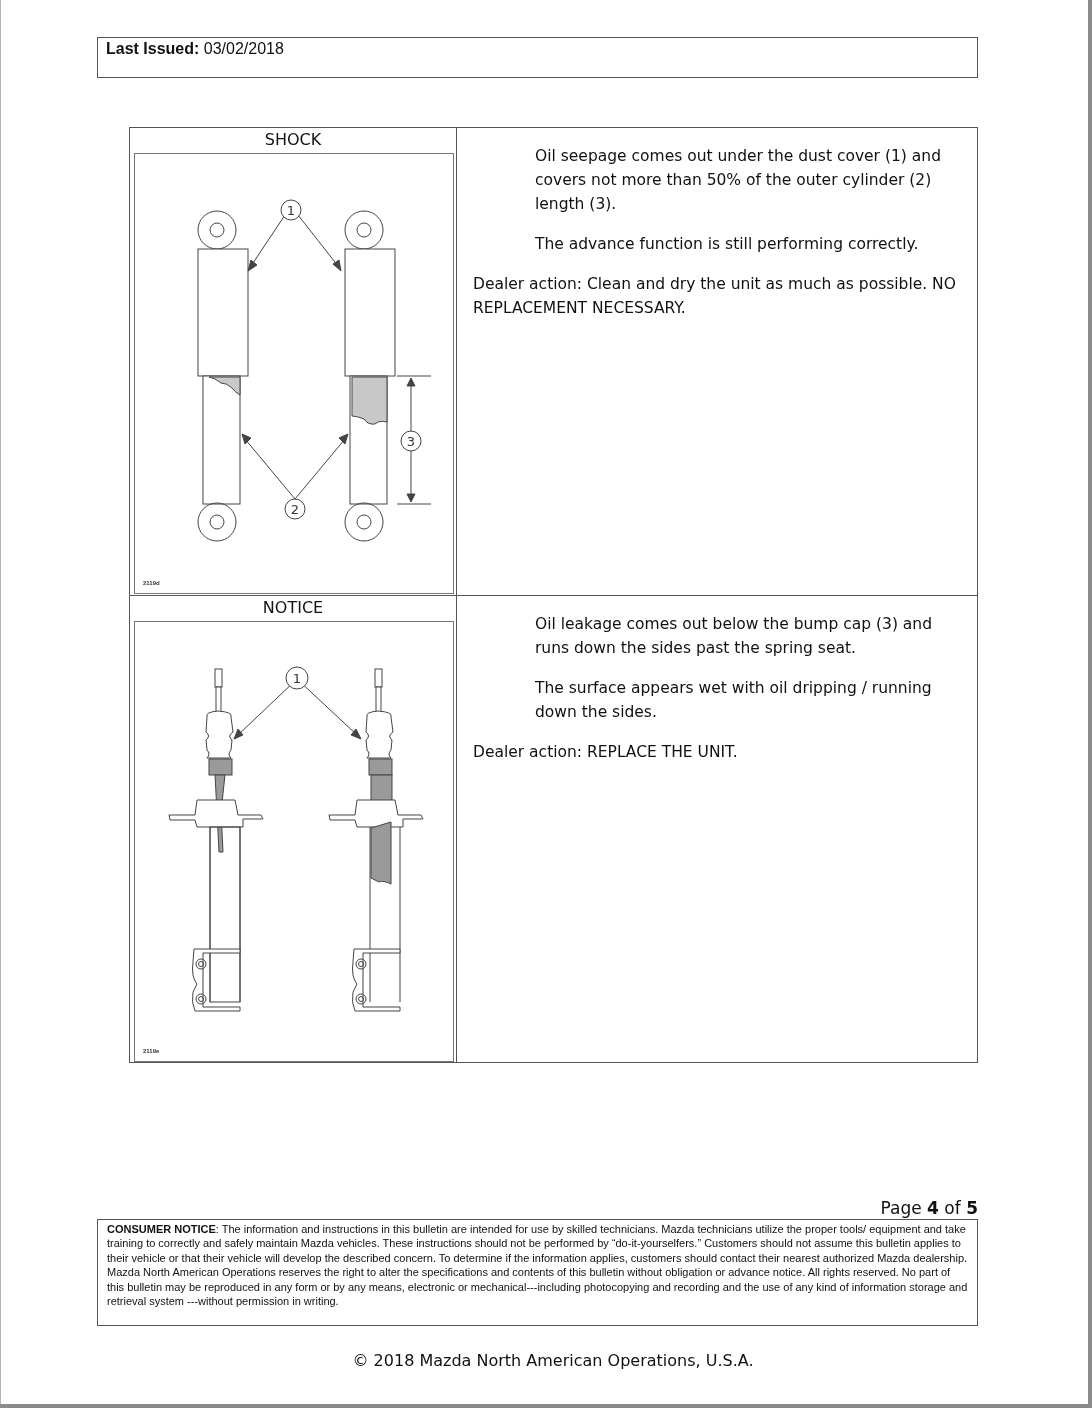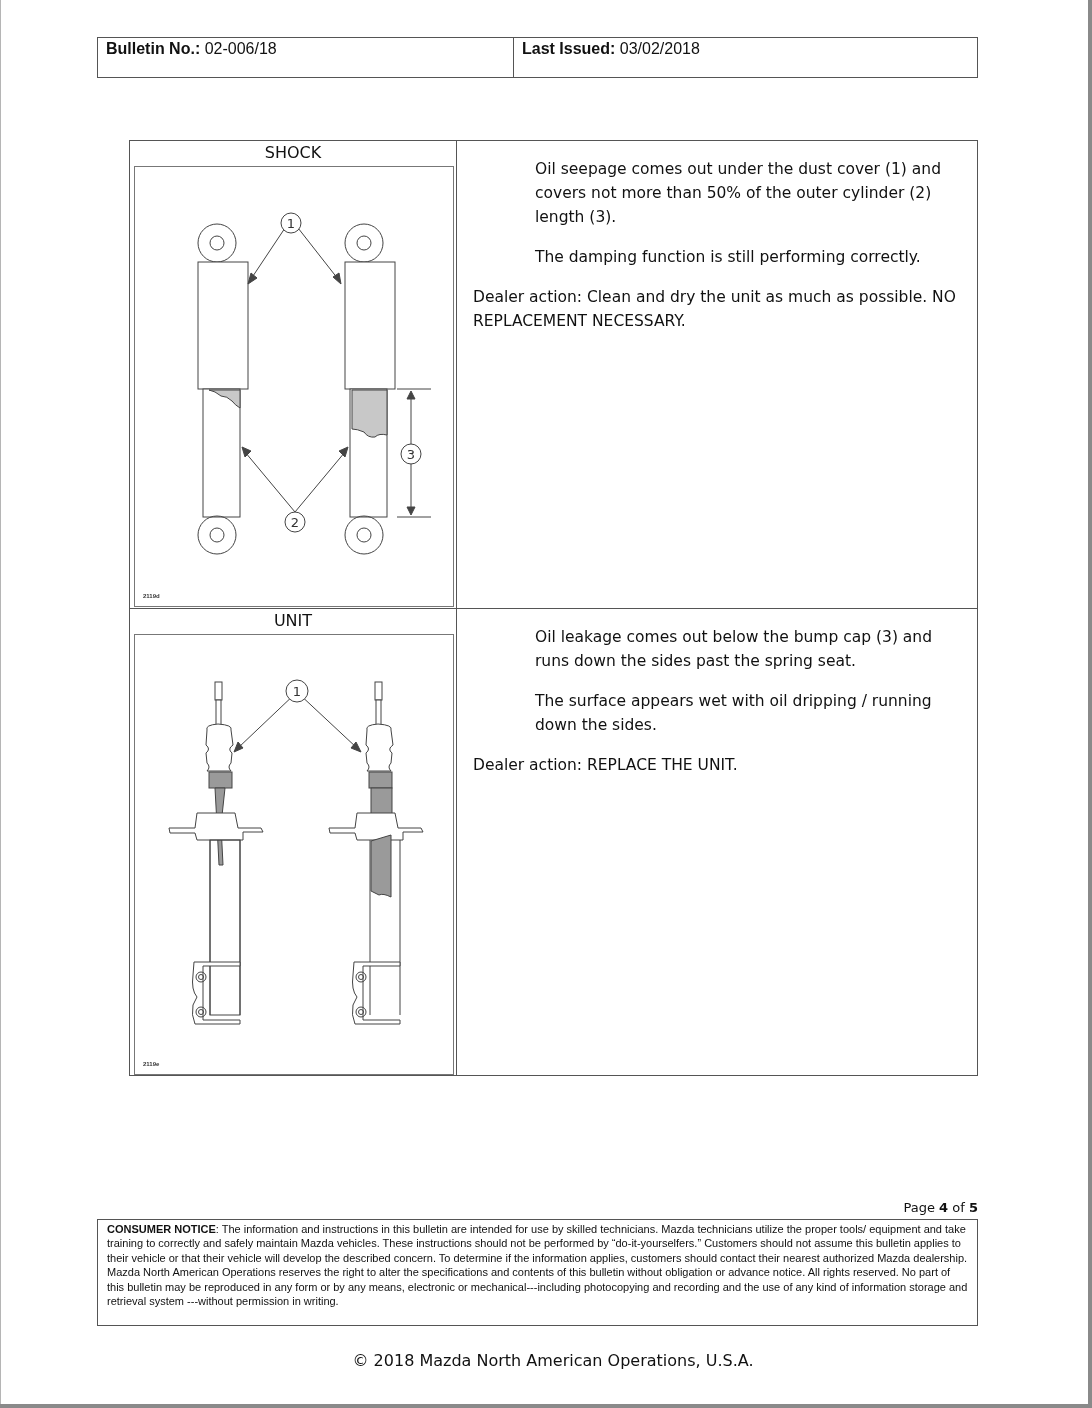--- a/index.html
+++ b/index.html
@@ -16,21 +16,21 @@
   .header-table {
     position: absolute; left: 97px; top: 37px; width: 881px; height: 41px;
     border: 1px solid #555; box-sizing: border-box; display: flex;
   }
   .header-cell { padding: 1px 8px; font-size: 16px; line-height: 20px; box-sizing: border-box; }
   .header-cell.left { width: 416px; border-right: 1px solid #555; }
   .header-cell.right { flex: 1; }
   .header-cell b { font-weight: bold; }
 
   .main-table {
-    position: absolute; left: 129px; top: 140px; width: 849px; height: 936px;
+    position: absolute; left: 129px; top: 127px; width: 849px; height: 936px;
     border: 1px solid #555; box-sizing: border-box;
   }
   .row { position: absolute; left: 0; width: 847px; display: flex; }
   .row.shock { top: 0; height: 467px; border-bottom: 1px solid #555; }
   .row.strut { top: 468px; height: 466px; }
   .fig-cell { width: 327px; border-right: 1px solid #555; position: relative; box-sizing: border-box; height: 100%; }
   .fig-title {
     text-align: center; font-family: "DejaVu Sans", sans-serif; font-size: 16px;
     line-height: 24px; height: 24px; color: #111;
   }
@@ -46,21 +46,21 @@
   .text-cell {
     flex: 1; padding: 0 0 0 0; box-sizing: border-box;
     font-family: "DejaVu Sans", sans-serif; font-size: 15.5px; line-height: 24px; color: #111;
   }
   .text-cell p { margin: 16px; }
   .text-cell .indent { padding-left: 62px; }
   .text-cell .dealer { padding-left: 0; }
 
   .page-num {
     position: absolute; left: 860px; top: 1197px; width: 118px; text-align: right;
-    font-family: "DejaVu Sans", sans-serif; font-size: 13px; line-height: 22px;
+    font-family: "DejaVu Sans", sans-serif; font-size: 17px; line-height: 22px;
   }
   .page-num b { font-weight: bold; }
 
   .notice {
     position: absolute; left: 97px; top: 1219px; width: 881px; height: 107px;
     border: 1px solid #555; box-sizing: border-box; padding: 2px 9px;
     font-size: 11px; line-height: 14.4px; color: #111;
   }
   .notice b { font-weight: bold; }
 
@@ -70,23 +70,20 @@
   }
 </style>
 </head>
 <body>
 
 <div class="page-edge-left"></div>
 <div class="page-edge-right"></div>
 <div class="page-edge-bottom"></div>
 
 <div class="header-table">
-  <div class="header-cell left">
-    <b>Bulletin No.:</b><span> 02-006/18</span>
-  </div>
   <div class="header-cell right">
     <b>Last Issued:</b><span> 03/02/2018</span>
   </div>
 </div>
 
 <div class="main-table">
 
   <div class="row shock">
     <div class="fig-cell">
       <div class="fig-title">SHOCK</div>
@@ -135,28 +132,28 @@
             <text x="156" y="61">1</text>
             <text x="160" y="360">2</text>
             <text x="276" y="292">3</text>
           </g>
         </svg>
         <div class="fig-id">2119d</div>
       </div>
     </div>
     <div class="text-cell">
       <p class="indent">Oil seepage comes out under the dust cover (1) and covers not more than 50% of the outer cylinder (2) length (3).</p>
-      <p class="indent">The damping function is still performing correctly.</p>
+      <p class="indent">The advance function is still performing correctly.</p>
       <p class="dealer">Dealer action: Clean and dry the unit as much as possible. NO REPLACEMENT NECESSARY.</p>
     </div>
   </div>
 
   <div class="row strut">
     <div class="fig-cell">
-      <div class="fig-title">UNIT</div>
+      <div class="fig-title">NOTICE</div>
       <div class="fig-frame">
         <svg width="318" height="439" viewBox="0 0 318 439">
           <g fill="none" stroke="#444" stroke-width="1">
 
             <rect x="80" y="47" width="7" height="18" fill="#fff"></rect>
             <rect x="81" y="65" width="5" height="30" fill="#fff"></rect>
             <path d="M72 95 Q70 90 83 89 Q98 90 96 95 L98 110 Q92 114 97 118 L96 128 Q92 132 96 136 L72 136 Q76 132 72 128 L71 118 Q76 114 71 110 Z" fill="#fff"></path>
             <rect x="74" y="137" width="23" height="16" fill="#9a9a9a"></rect>
             <path d="M80 153 L90 153 L86 190 L88 230 L84 230 L82 190 Z" fill="#9a9a9a"></path>
             <path d="M34 193 L60 193 L62 178 L100 178 L103 193 L126 193 L128 197 L108 197 L108 205 L62 205 L60 198 L35 198 Z" fill="#fff"></path>

